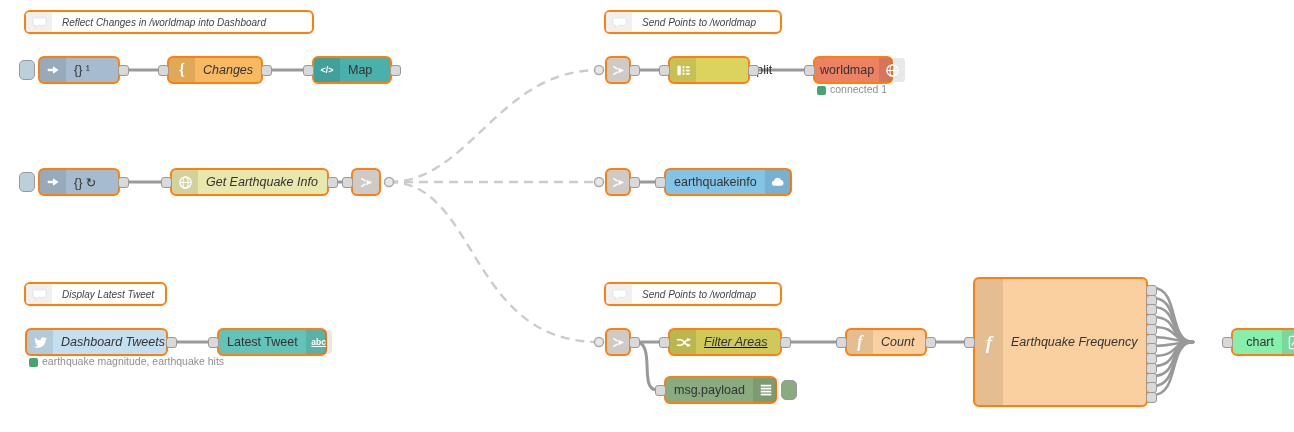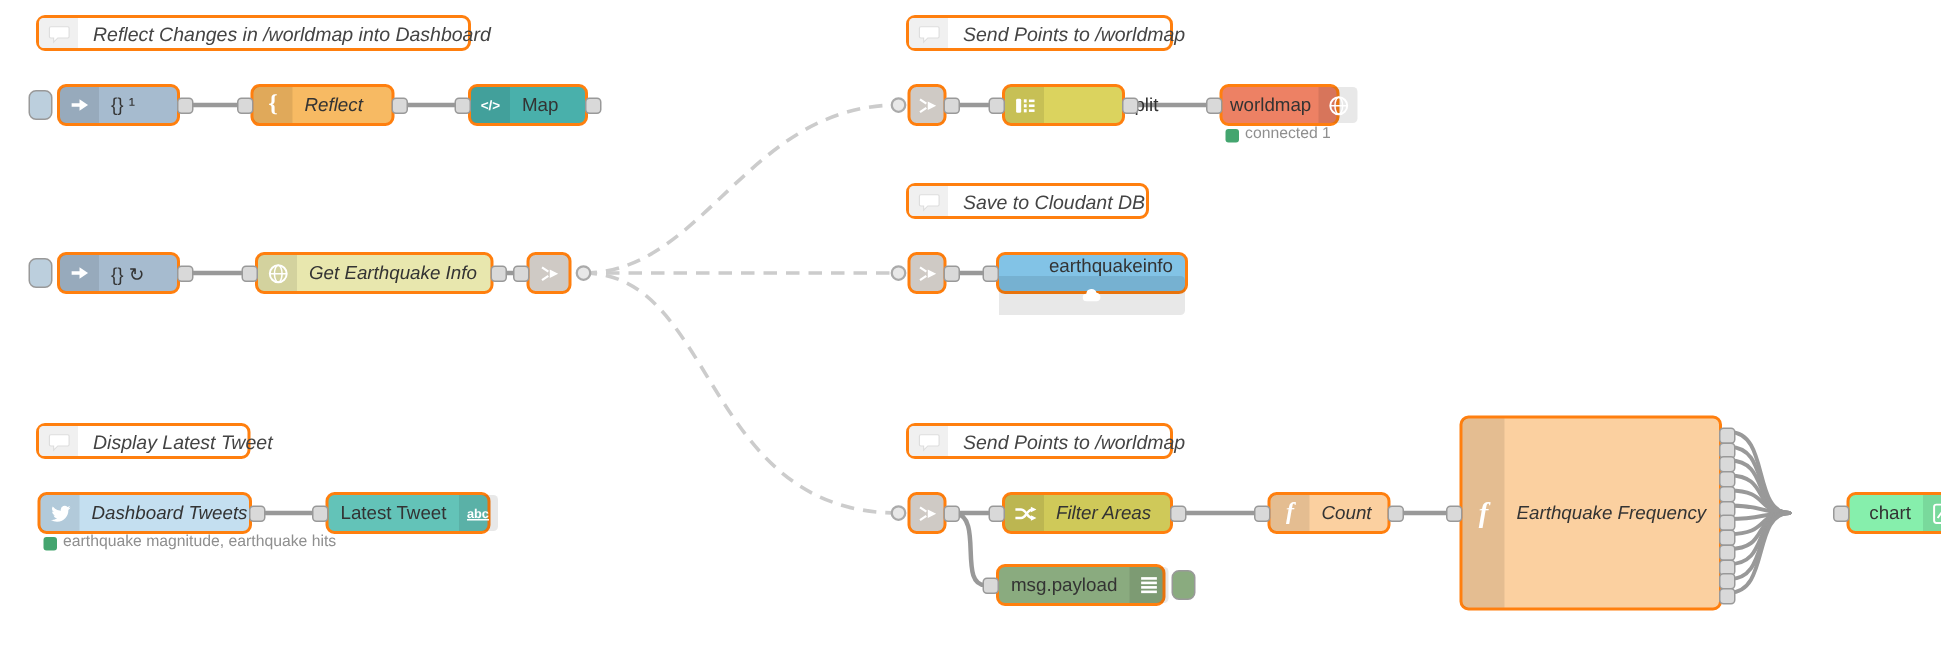--- a/index.html
+++ b/index.html
@@ -30,36 +30,36 @@
   .port.fixed{top:auto;margin-top:0;}
   
   .side-btn{position:absolute;width:16px;height:20px;box-sizing:border-box;border:1px solid #999;
             border-radius:5px;z-index:2;cursor:pointer;}
   .inject-btn{background:#bccfdd;}
   .debug-btn{background:var(--c-debug-green);}
   
   .comment{position:absolute;height:24px;box-sizing:border-box;border:2px solid var(--c-selection);
            border-radius:6px;background:#fff;display:flex;align-items:stretch;z-index:2;}
   .comment .icon{background:#f0f0f0;flex:0 0 26px;border-radius:3px 0 0 3px;}
-  .comment .label{font-size:13px;font-style:italic;color:#444;display:flex;align-items:center;
+  .comment .label{font-size:10px;font-style:italic;color:#444;display:flex;align-items:center;
                   padding:0 10px;white-space:nowrap;}
   
   .status{position:absolute;display:flex;align-items:flex-end;gap:4px;z-index:2;}
   .status .dot{width:9px;height:9px;border-radius:2px;background:var(--c-status-green);}
   .status .stext{font-size:10.5px;color:#8f8f8f;white-space:nowrap;}
   
   .n-inject{background:var(--c-inject);}
   .n-display{background:var(--c-template-orange);}
   .n-ui-dark{background:var(--c-ui-teal-dark);}
   .n-ui{background:var(--c-ui-teal);}
   .n-http{background:var(--c-http-request);}
   .n-split{background:var(--c-split-yellow);gap:46px;}
-  .n-switch{background:var(--c-switch-yellow);}
+  .n-switch{background:var(--c-switch-yellow);text-decoration:underline;}
   .n-worldmap{background:var(--c-worldmap-salmon);}
-  .n-cloudant{background:var(--c-cloudant-blue);flex-direction:column;}
+  .n-cloudant{background:var(--c-cloudant-blue);}
   .n-twitter{background:var(--c-twitter-blue);}
   .n-debug{background:var(--c-debug-green);}
   .n-func{background:var(--c-function-orange);}
   .n-link{background:var(--c-link-gray);}
 </style>
 </head>
 <body>
 
 <div class="canvas">
 
@@ -118,28 +118,20 @@
 
   <div class="comment" style="left:604px;top:10px;width:178px">
     <span class="icon">
       <svg viewBox="0 0 16 16" width="15" height="15">
           <path fill="#fff" stroke="#ddd" stroke-width="0.8" d="M2 3h12a1 1 0 0 1 1 1v6a1 1 0 0 1-1 1H7l-3 3v-3H2a1 1 0 0 1-1-1V4a1 1 0 0 1 1-1z"></path>
         </svg>
     </span>
     <span class="label">Send Points to /worldmap</span>
   </div>
 
-  <div class="comment" style="left:604px;top:122px;width:162px">
-    <span class="icon">
-      <svg viewBox="0 0 16 16" width="15" height="15">
-          <path fill="#fff" stroke="#ddd" stroke-width="0.8" d="M2 3h12a1 1 0 0 1 1 1v6a1 1 0 0 1-1 1H7l-3 3v-3H2a1 1 0 0 1-1-1V4a1 1 0 0 1 1-1z"></path>
-        </svg>
-    </span>
-    <span class="label">Save to Cloudant DB</span>
-  </div>
 
   <div class="comment" style="left:24px;top:282px;width:143px">
     <span class="icon">
       <svg viewBox="0 0 16 16" width="15" height="15">
           <path fill="#fff" stroke="#ddd" stroke-width="0.8" d="M2 3h12a1 1 0 0 1 1 1v6a1 1 0 0 1-1 1H7l-3 3v-3H2a1 1 0 0 1-1-1V4a1 1 0 0 1 1-1z"></path>
         </svg>
     </span>
     <span class="label">Display Latest Tweet</span>
   </div>
 
@@ -160,21 +152,21 @@
         </svg>
     </span>
     <span class="label">{} ¹</span>
     <span class="port out"></span>
   </div>
 
   <div class="node n-display" style="left:167px;top:56px;width:96px">
     <span class="icon left">
       <span class="braceglyph">{</span>
     </span>
-    <span class="label it">Reflect</span>
+    <span class="label it">Changes</span>
     <span class="port in"></span>
     <span class="port out"></span>
   </div>
 
   <div class="node n-ui-dark" style="left:312px;top:56px;width:80px">
     <span class="icon left">
       <span class="codeglyph">&lt;/&gt;</span>
     </span>
     <span class="label">Map</span>
     <span class="port in"></span>

